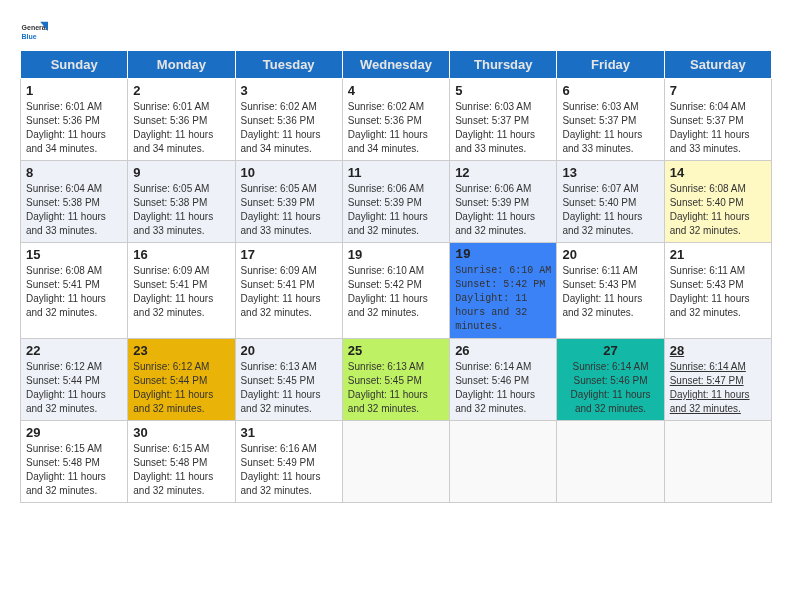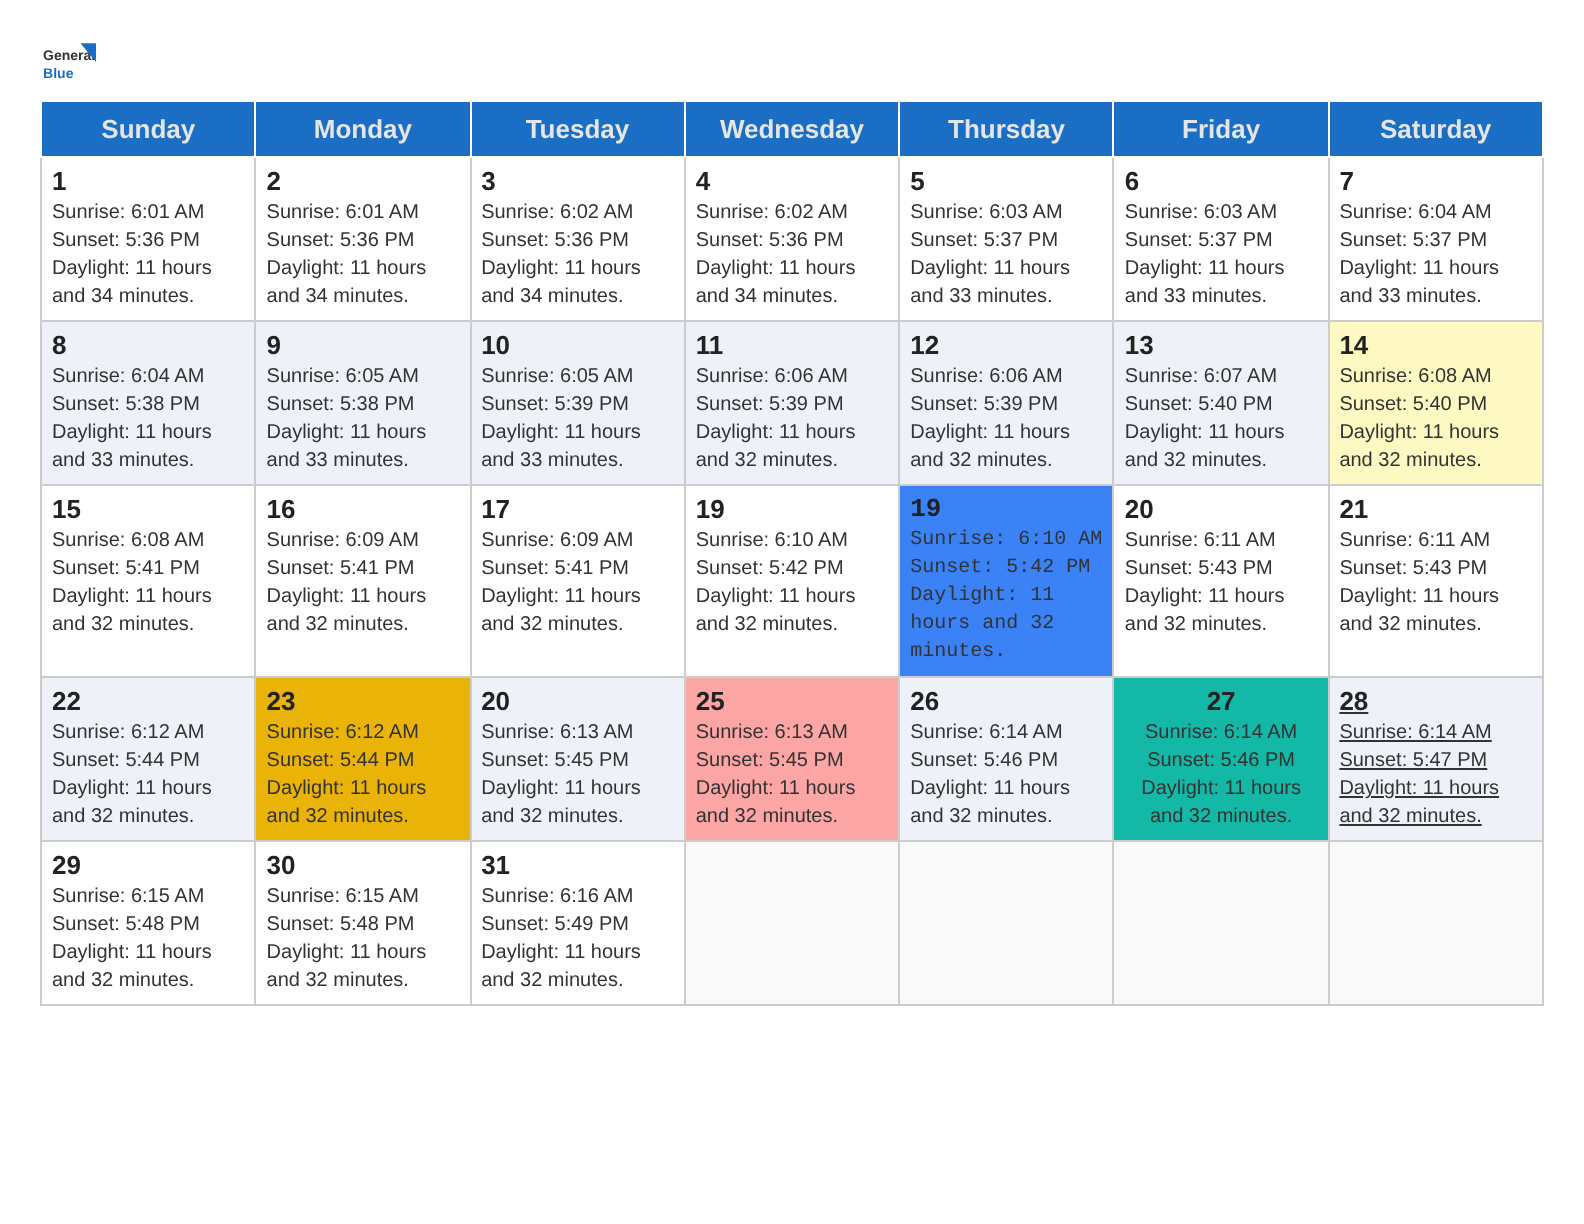--- a/index.html
+++ b/index.html
@@ -201,21 +201,21 @@
         <span class="day-info">Sunrise: 6:12 AM<br>Sunset: 5:44 PM<br>Daylight: 11 hours and 32 minutes.</span>
       </td>
         <td style="background: #eab308; margin-top: 28px;">
         <span class="day-number">23</span>
         <span class="day-info">Sunrise: 6:12 AM<br>Sunset: 5:44 PM<br>Daylight: 11 hours and 32 minutes.</span>
       </td>
         <td style="background: rgb(238, 242, 248);">
         <span class="day-number">20</span>
         <span class="day-info">Sunrise: 6:13 AM<br>Sunset: 5:45 PM<br>Daylight: 11 hours and 32 minutes.</span>
       </td>
-        <td style="background: #fca5a5;">
+        <td style="background: #bef264;">
         <span class="day-number">25</span>
         <span class="day-info">Sunrise: 6:13 AM<br>Sunset: 5:45 PM<br>Daylight: 11 hours and 32 minutes.</span>
       </td>
         <td style="background: rgb(238, 242, 248);">
         <span class="day-number">26</span>
         <span class="day-info">Sunrise: 6:14 AM<br>Sunset: 5:46 PM<br>Daylight: 11 hours and 32 minutes.</span>
       </td>
         <td style="background: #14b8a6; text-align: center;">
         <span class="day-number">27</span>
         <span class="day-info">Sunrise: 6:14 AM<br>Sunset: 5:46 PM<br>Daylight: 11 hours and 32 minutes.</span>

